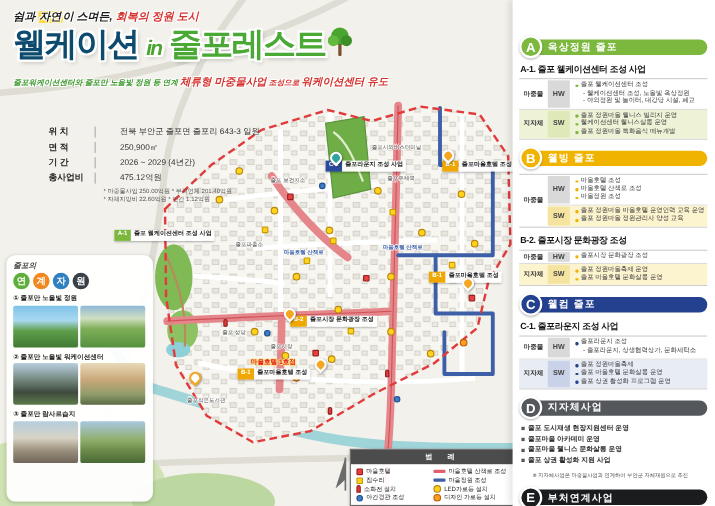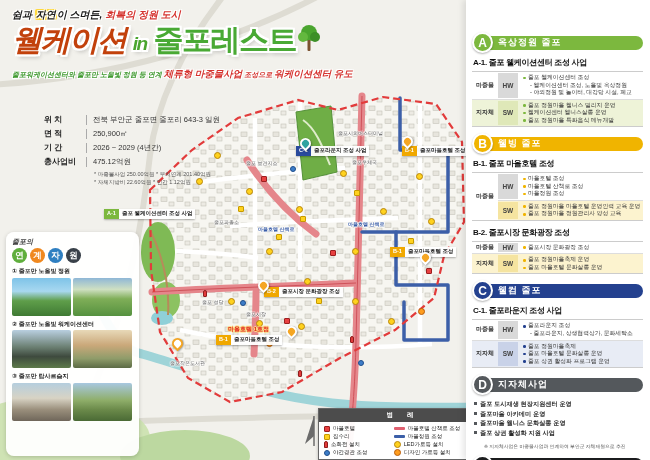--- a/index.html
+++ b/index.html
@@ -9,35 +9,35 @@
   svg.base{position:absolute;left:0;top:0;}
 
   
   .hdr{position:absolute;left:12px;top:8px;width:450px;z-index:6;}
   .tagline{font-size:10px;font-weight:bold;font-style:italic;color:#1a1a1a;white-space:nowrap;
            text-shadow:1px 1px 0 #fff,-1px -1px 0 #fff,1px -1px 0 #fff,-1px 1px 0 #fff;}
   .tag-hl{background:#ffd93d;padding:0 1px;border-radius:2px;}
   .tag-red{color:#d5322e;}
   .title{margin-top:2px;font-weight:900;font-size:30px;letter-spacing:-1.5px;white-space:nowrap;line-height:1.05;
          text-shadow:2px 0 0 #fff,-2px 0 0 #fff,0 2px 0 #fff,0 -2px 0 #fff,2px 2px 0 #fff,-2px -2px 0 #fff,2px -2px 0 #fff,-2px 2px 0 #fff,2px 3px 4px rgba(0,0,0,.25);}
-  .t-blue{color:#c2410c;font-style:italic;}
+  .t-blue{color:#0c4a6e;}
   .t-in{color:#4aa52e;font-size:19px;font-style:italic;}
   .t-green{color:#49a934;}
   .tree{display:inline-block;vertical-align:-4px;margin-left:2px;}
   .subt{margin-top:3px;font-style:italic;font-weight:bold;white-space:nowrap;
         text-shadow:1px 1px 0 #fff,-1px -1px 0 #fff,1px -1px 0 #fff,-1px 1px 0 #fff;}
   .s-green{color:#3f9a2f;font-size:7px;}
   .s-red-b{color:#d5322e;font-size:9.5px;}
   .s-red-s{color:#d5322e;font-size:7px;}
 
   
   .info{position:absolute;left:44px;top:114px;width:240px;z-index:6;}
   .irow{display:flex;align-items:baseline;margin-bottom:3px;}
   .ilab{width:42px;font-size:8px;font-weight:bold;color:#222;flex:none;}
-  .ival{font-size:7.5px;color:#333;border-left:1.5px solid #aaa;padding-left:6px;white-space:nowrap;}
+  .ival{font-size:7.5px;color:#333;border-left:1.5px solid #aaa;padding-left:22px;white-space:nowrap;}
   .inote{font-size:5.5px;color:#555;margin-left:50px;line-height:1.5;white-space:nowrap;}
 
   
   .res{position:absolute;left:6px;top:232px;width:133px;height:224px;z-index:6;
        background:rgba(255,255,255,.95);border-radius:8px;box-shadow:0 1px 4px rgba(0,0,0,.18);padding:5px 6px;}
   .res-script{font-size:7px;font-style:italic;font-weight:bold;color:#444;}
   .res-cir{display:flex;gap:3px;margin:1px 0 4px 0;}
   .cir{width:15px;height:15px;border-radius:50%;color:#fff;font-size:8.5px;font-weight:bold;
        display:flex;align-items:center;justify-content:center;}
   .rgrp{margin-bottom:4px;}
@@ -392,21 +392,20 @@
           <span class="b ba">웰케이션센터 웰니스살롱 운영</span>
           <span class="b ba">줄포 정원마을 특화음식 메뉴개발</span>
         </span>
       </div>
     </div>
 
     <div class="pill">
         <span class="pletter c-b">B</span>
         <span class="pbar c-b">웰빙 줄포</span>
       </div>
-    <div class="subh">B-1. 줄포 마을호텔 조성</div>
     <div class="tbl">
       <div class="spanrow">
         <span class="actor">마중물</span>
         <span class="spanright">
           <div class="trow">
             <span class="type t-hw">HW</span>
             <span class="bl">
               <span class="b bb">마을호텔 조성</span>
               <span class="b bb">마을호텔 산책로 조성</span>
               <span class="b bb">마을정원 조성</span>

